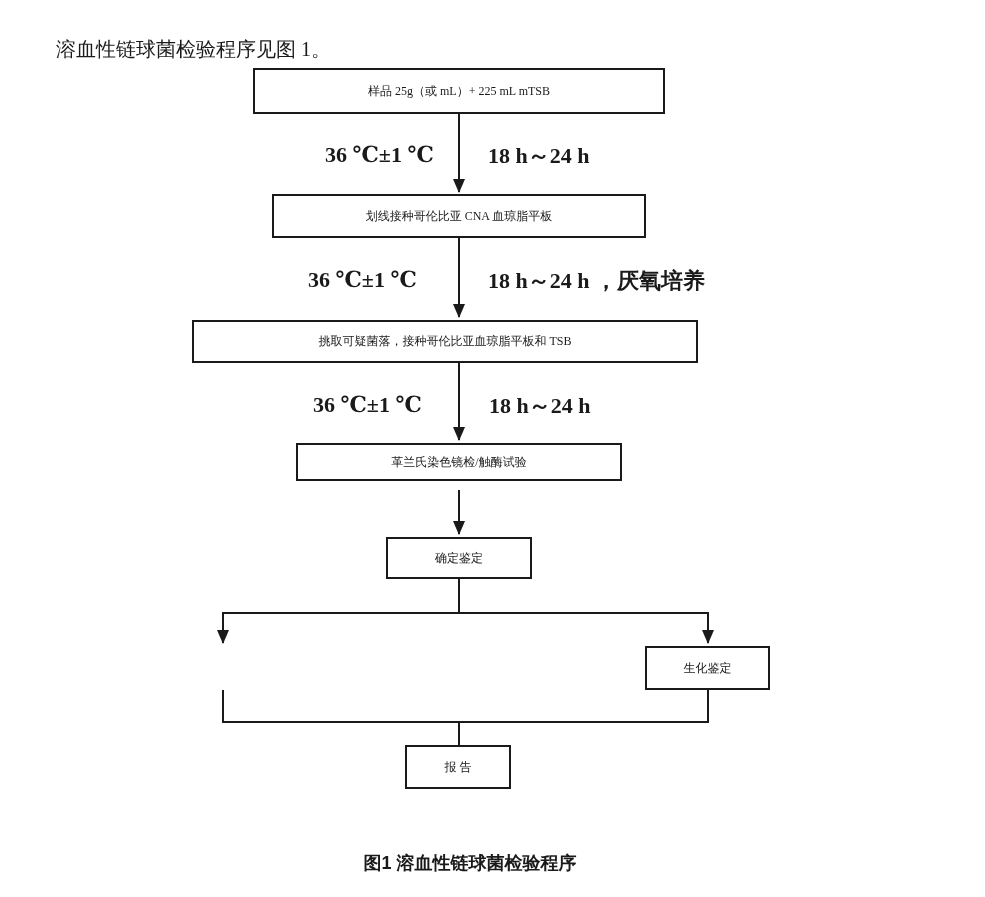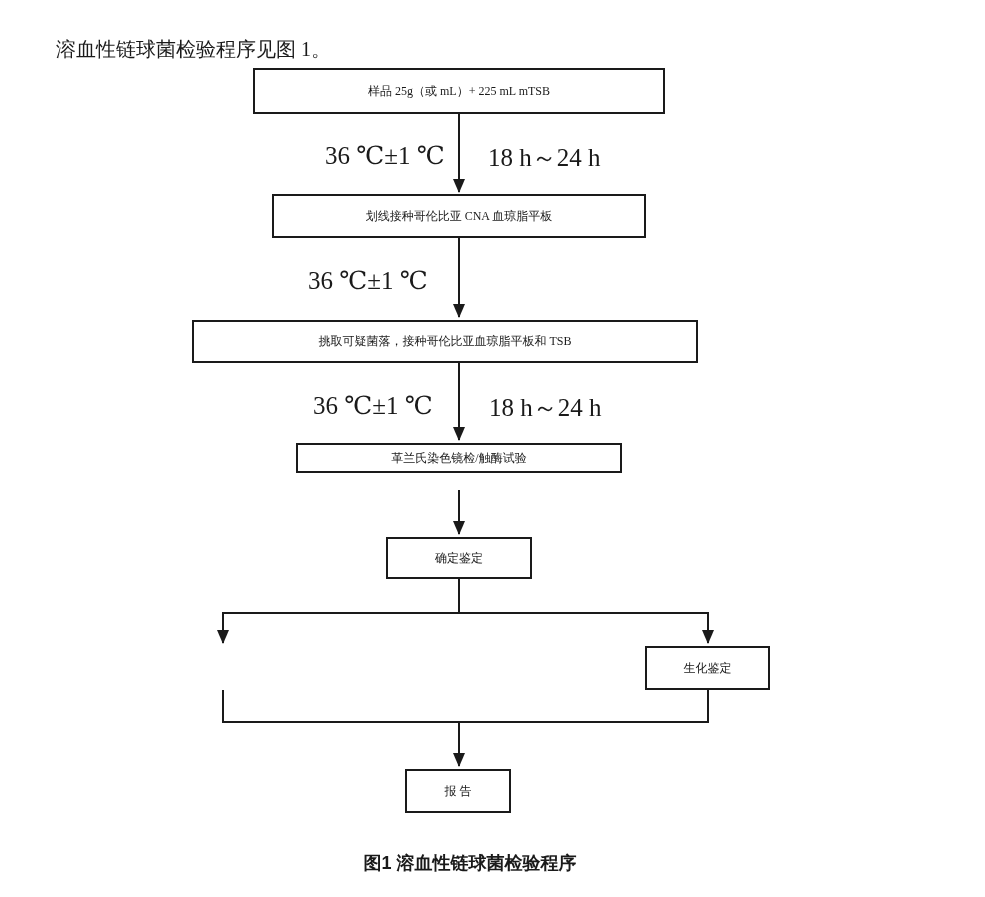--- a/index.html
+++ b/index.html
@@ -39,22 +39,23 @@
     background: #ffffff;
     display: flex;
     align-items: center;
     justify-content: center;
     font-size: 12px;
     white-space: nowrap;
     text-align: center;
   }
   .edge-label {
     position: absolute;
-    font-size: 25px;
+    font-size: 22px;
     white-space: nowrap;
+    font-weight: bold;
   }
   .caption {
     position: absolute;
     left: 0;
     top: 851px;
     width: 940px;
     text-align: center;
     font-family: "Liberation Sans", "DejaVu Sans", sans-serif;
     font-weight: 700;
     font-size: 18px;
@@ -94,40 +95,41 @@
   </div>
 
   <div class="edge-label" style="left:325px; top:141px;">36 ℃±1 ℃</div>
   <div class="edge-label" style="left:488px; top:141px;">18 h～24 h</div>
 
   <div class="node" style="left:272px; top:194px; width:374px; height:44px;">
     <span>划线接种哥伦比亚 CNA 血琼脂平板</span>
   </div>
 
   <div class="edge-label" style="left:308px; top:266px;">36 ℃±1 ℃</div>
+  <div class="edge-label" style="left:488px; top:266px;">18 h～24 h ，厌氧培养</div>
 
   <div class="node" style="left:192px; top:320px; width:506px; height:43px;">
     <span>挑取可疑菌落，接种哥伦比亚血琼脂平板和 TSB</span>
   </div>
 
   <div class="edge-label" style="left:313px; top:391px;">36 ℃±1 ℃</div>
   <div class="edge-label" style="left:489px; top:391px;">18 h～24 h</div>
 
-  <div class="node" style="left:296px; top:443px; width:326px; height:30px;">
+  <div class="node" style="left:296px; top:443px; width:326px; height:38px;">
     <span>革兰氏染色镜检/触酶试验</span>
   </div>
 
   <div class="node" style="left:386px; top:537px; width:146px; height:42px;">
     <span>确定鉴定</span>
   </div>
 
 
   <div class="node" style="left:645px; top:646px; width:125px; height:44px;text-align:right;">
     <span>生化鉴定</span>
   </div>
 
-  <div class="node" style="left:405px; top:769px; width:106px; height:44px;">
+  <div class="node" style="left:405px; top:745px; width:106px; height:44px;">
     <span>报 告</span>
   </div>
 
   <div class="caption">图1 溶血性链球菌检验程序</div>
 
 </div>
 
 </body></html>

